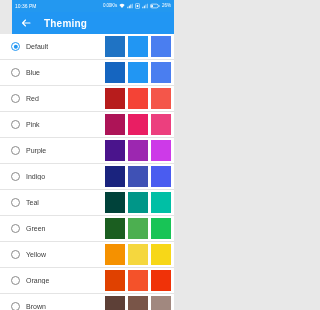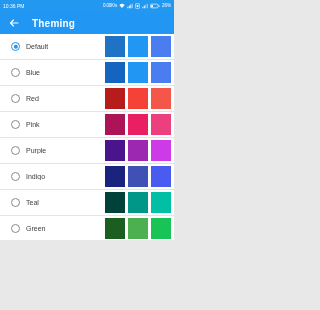--- a/index.html
+++ b/index.html
@@ -1,21 +1,21 @@
 <!DOCTYPE html>
 <html><head>
 <meta charset="utf-8">
 <style>
   * { margin:0; padding:0; box-sizing:border-box; }
   html,body { width:174px; height:310px; overflow:hidden; }
   body {
     font-family:"Liberation Sans", sans-serif;
     background:#e8e8e8;
   }
-  #app { position:relative; width:174px; height:240px; overflow:hidden; }
+  #app { position:relative; width:174px; height:310px; overflow:hidden;padding-left:12px; }
 
   
   .statusbar {
     height:12px; background:#2398f0;
     display:flex; align-items:center; justify-content:space-between;
     padding:0 3px; color:#ffffff; font-size:5px; line-height:1;
   }
   .sb-left { display:flex; align-items:center; }
   .sb-right { display:flex; align-items:center; gap:2px; }
   .sb-net { font-size:4.5px; letter-spacing:-0.2px; }

